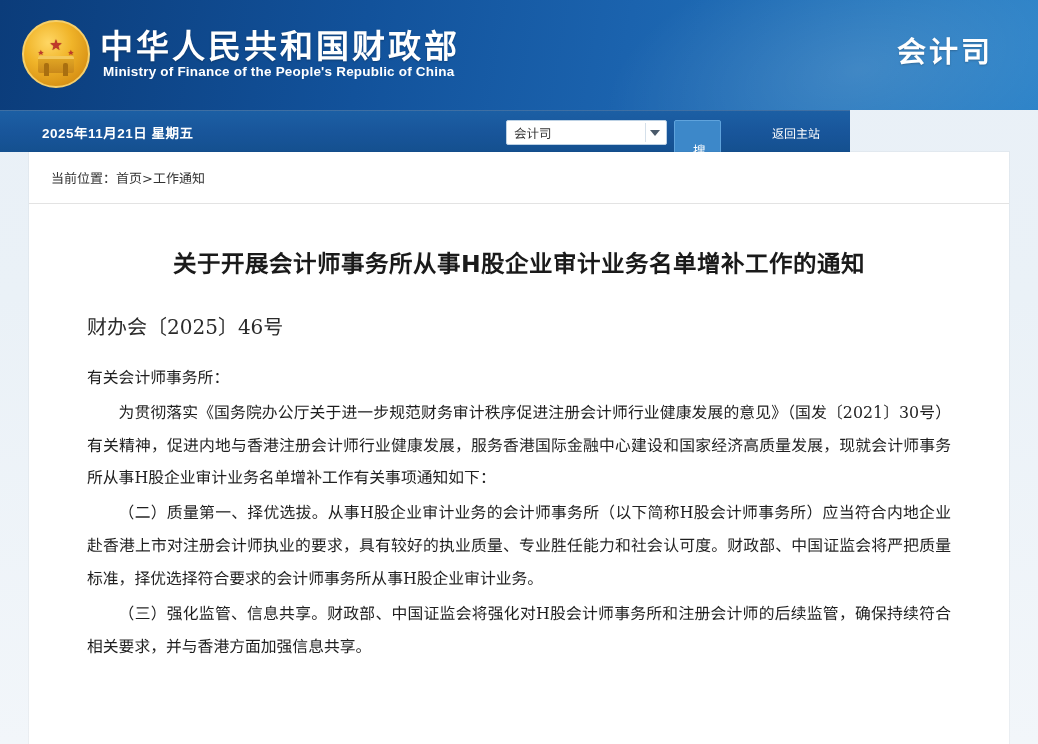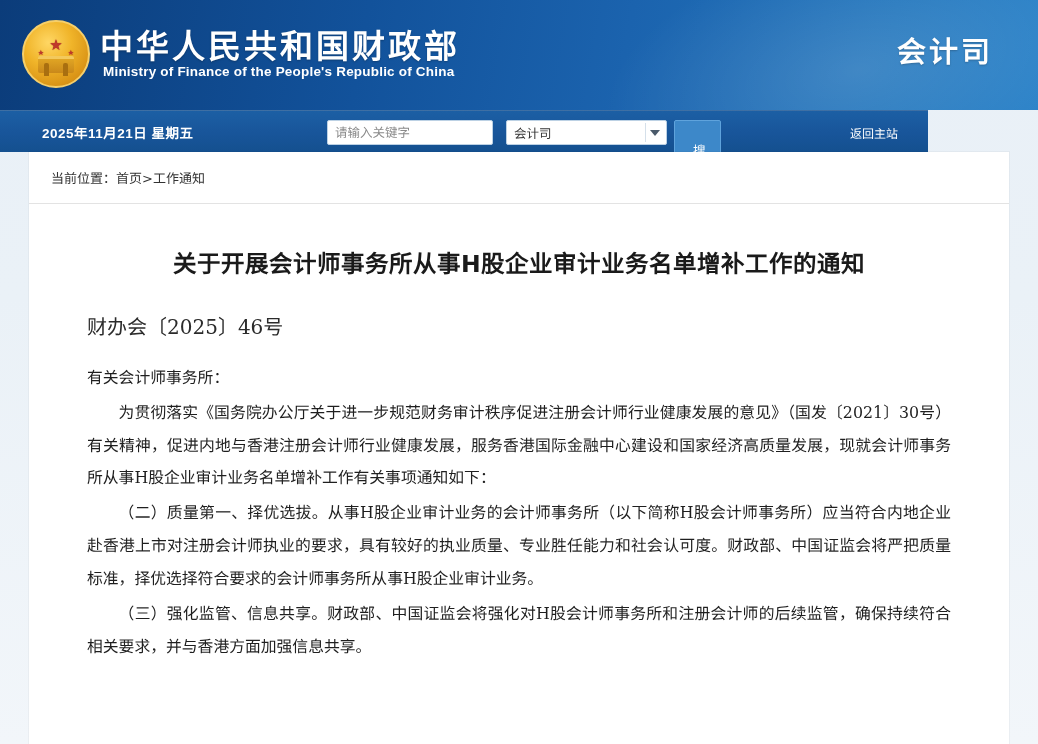--- a/index.html
+++ b/index.html
@@ -89,21 +89,21 @@
     font-size: 29px;
     font-weight: bold;
     letter-spacing: 3px;
     font-family: "DejaVu Sans", "Liberation Sans", sans-serif;
     text-shadow: 0 1px 2px rgba(0,0,0,0.25);
   }
 
   
   .toolbar {
     position: relative;
-    width: 928px; height: 42px;
+    width: 850px; height: 42px;
     background: linear-gradient(180deg,#1c5fa4 0%, #18559a 55%, #14508f 100%);
     border-top: 1px solid rgba(255,255,255,0.18);
     display: flex;
     align-items: center;
   }
   .date {
     position: absolute; left: 42px; top: 50%;
     transform: translateY(-50%);
     color: #ffffff; font-size: 13.5px; font-weight: bold;
     letter-spacing: 0.5px;
@@ -234,21 +234,20 @@
         <div class="gate"></div>
       </div>
     </div>
     <div class="title-cn">中华人民共和国财政部</div>
     <div class="title-en">Ministry of Finance of the People's Republic of China</div>
     <div class="dept-name">会计司</div>
   </div>
 
   <div class="toolbar">
     <div class="date">2025年11月21日  星期五</div>
-    <input class="search-input" type="text" value="" placeholder="请输入关键字" style="">
     <div class="search-select">
       <span>会计司</span>
       <span class="divline"></span>
       <span class="caret"></span>
     </div>
     <button class="search-btn">搜索</button>
     <a class="back-link" href="#">返回主站</a>
   </div>
 
   <div class="sheet">

